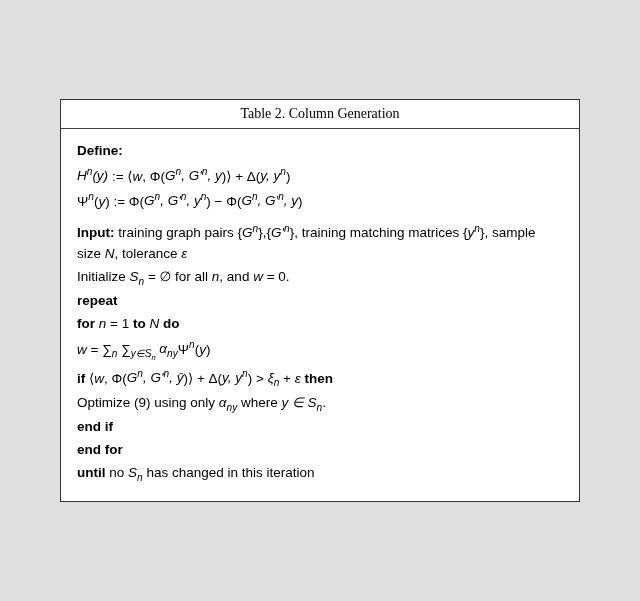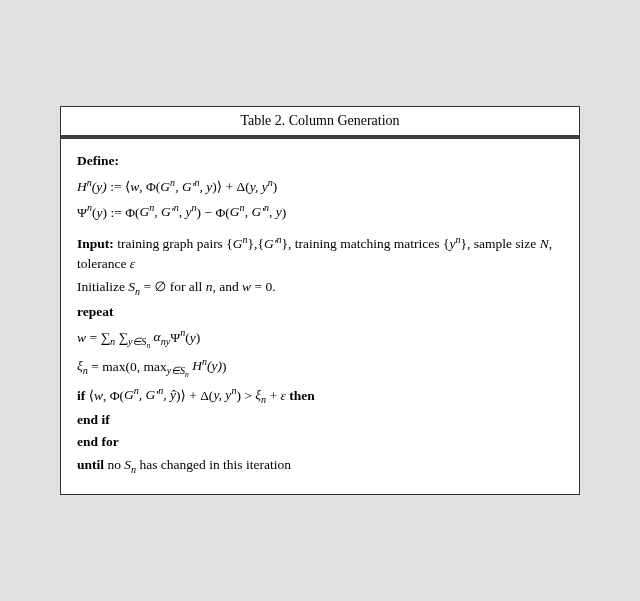--- a/index.html
+++ b/index.html
@@ -20,38 +20,38 @@
 
     .table-container {
       background: white;
       border: 1px solid #333;
       width: 520px;
       padding: 0;
     }
 
     .table-title {
       text-align: center;
-      border-bottom: 4px solid #404040;
+      border-bottom: 1px solid #404040;
       padding: 6px 10px;
       font-size: 14px;
     }
 
     .table-body {
       padding: 10px 16px 14px 16px;
       font-size: 13.5px;
       line-height: 1.55;
     }
 
     .bold {
       font-weight: bold;
     }
 
     .math-line {
       margin: 1px 0;
-      font-family: Liberation Serif, serif;
+      font-family: Liberation Sans, sans-serif;
     }
 
     .indent-1 {
       margin-left: 24px;
     }
 
     .indent-2 {
       margin-left: 48px;
     }
 
@@ -100,35 +100,38 @@
     </div>
 
     <div class="block math-line">
       Initialize <span class="math">S<sub>n</sub></span> = ∅ for all <span class="math">n</span>, and <span class="math">w</span> = 0.
     </div>
 
     <div class="block math-line" style="">
       <span class="bold">repeat</span>
     </div>
 
+    <div class="block math-line indent-1">
+      <span class="bold">for</span> <span class="math">n</span> = 1 <span class="bold">to</span> <span class="math">N</span> <span class="bold">do</span>
+    </div>
 
     <div class="block math-line indent-2">
       <span class="math">w</span> = ∑<sub><span class="math">n</span></sub> ∑<sub><span class="math">y∈S<sub>n</sub></span></sub> <span class="math">α<sub>ny</sub></span>Ψ<sup><span class="math">n</span></sup>(<span class="math">y</span>)
     </div>
 
 
-    <div class="block math-line indent-2">
-      <span class="math">ξ<sub>n</sub></span> = max(0, max<sub><span class="math">y∈S<sub>n</sub></span></sub> <span class="math">H<sup>n</sup>(y)</span>)
-    </div>
 
     <div class="block math-line indent-2">
       <span class="bold">if</span> ⟨<span class="math">w</span>, Φ(<span class="math">G<sup>n</sup>, G'<sup>n</sup>, ŷ</span>)⟩ + Δ(<span class="math">y, y<sup>n</sup></span>) &gt; <span class="math">ξ<sub>n</sub></span> + <span class="math">ε</span> <span class="bold">then</span>
     </div>
 
 
+    <div class="block math-line indent-3">
+      Optimize (9) using only <span class="math">α<sub>ny</sub></span> where <span class="math">y ∈ S<sub>n</sub></span>.
+    </div>
 
     <div class="block math-line indent-2">
       <span class="bold">end if</span>
     </div>
 
     <div class="block math-line indent-1">
       <span class="bold">end for</span>
     </div>
 
     <div class="block math-line" style="margin-top:2px;">

